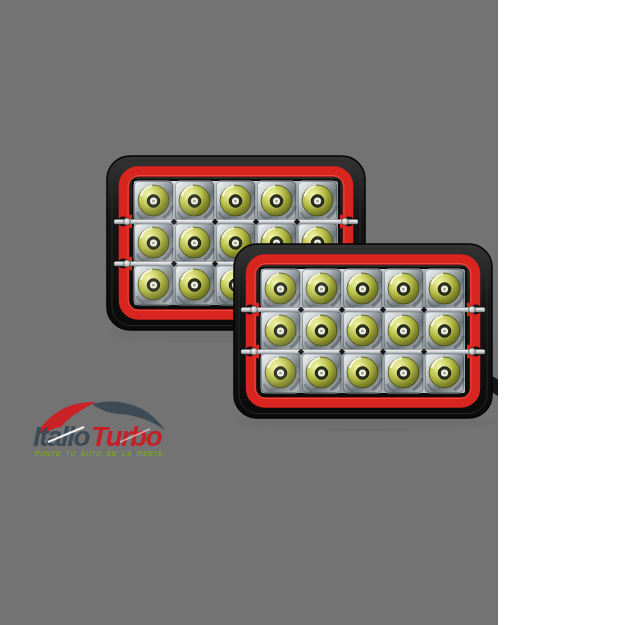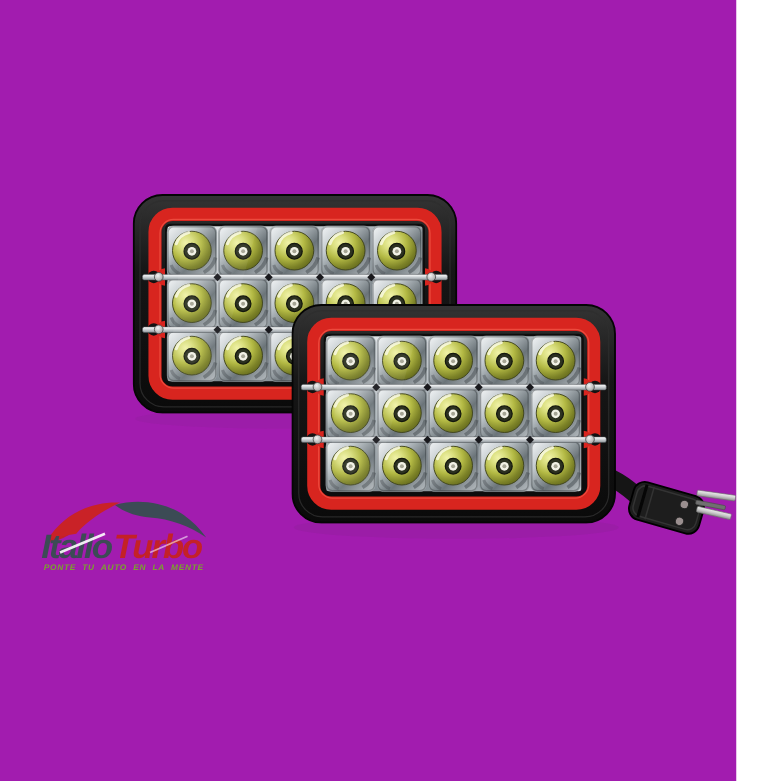--- a/index.html
+++ b/index.html
@@ -3,23 +3,23 @@
 <meta charset="utf-8">
 <style>
   html, body {
     margin: 0;
     padding: 0;
     background: #ffffff;
     font-family: "Liberation Sans", sans-serif;
   }
   .stage {
     position: relative;
-    width: 589px;
+    width: 498px;
     height: 625px;
-    background: #a21caf;
+    background: #737373;
     overflow: hidden;
   }
   .stage svg { display: block; }
   text { font-family: "Liberation Sans", sans-serif; }
 </style>
 </head>
 <body>
 
 <div class="stage">
   <svg width="625" height="625" viewBox="0 0 625 625" xmlns="http://www.w3.org/2000/svg">

